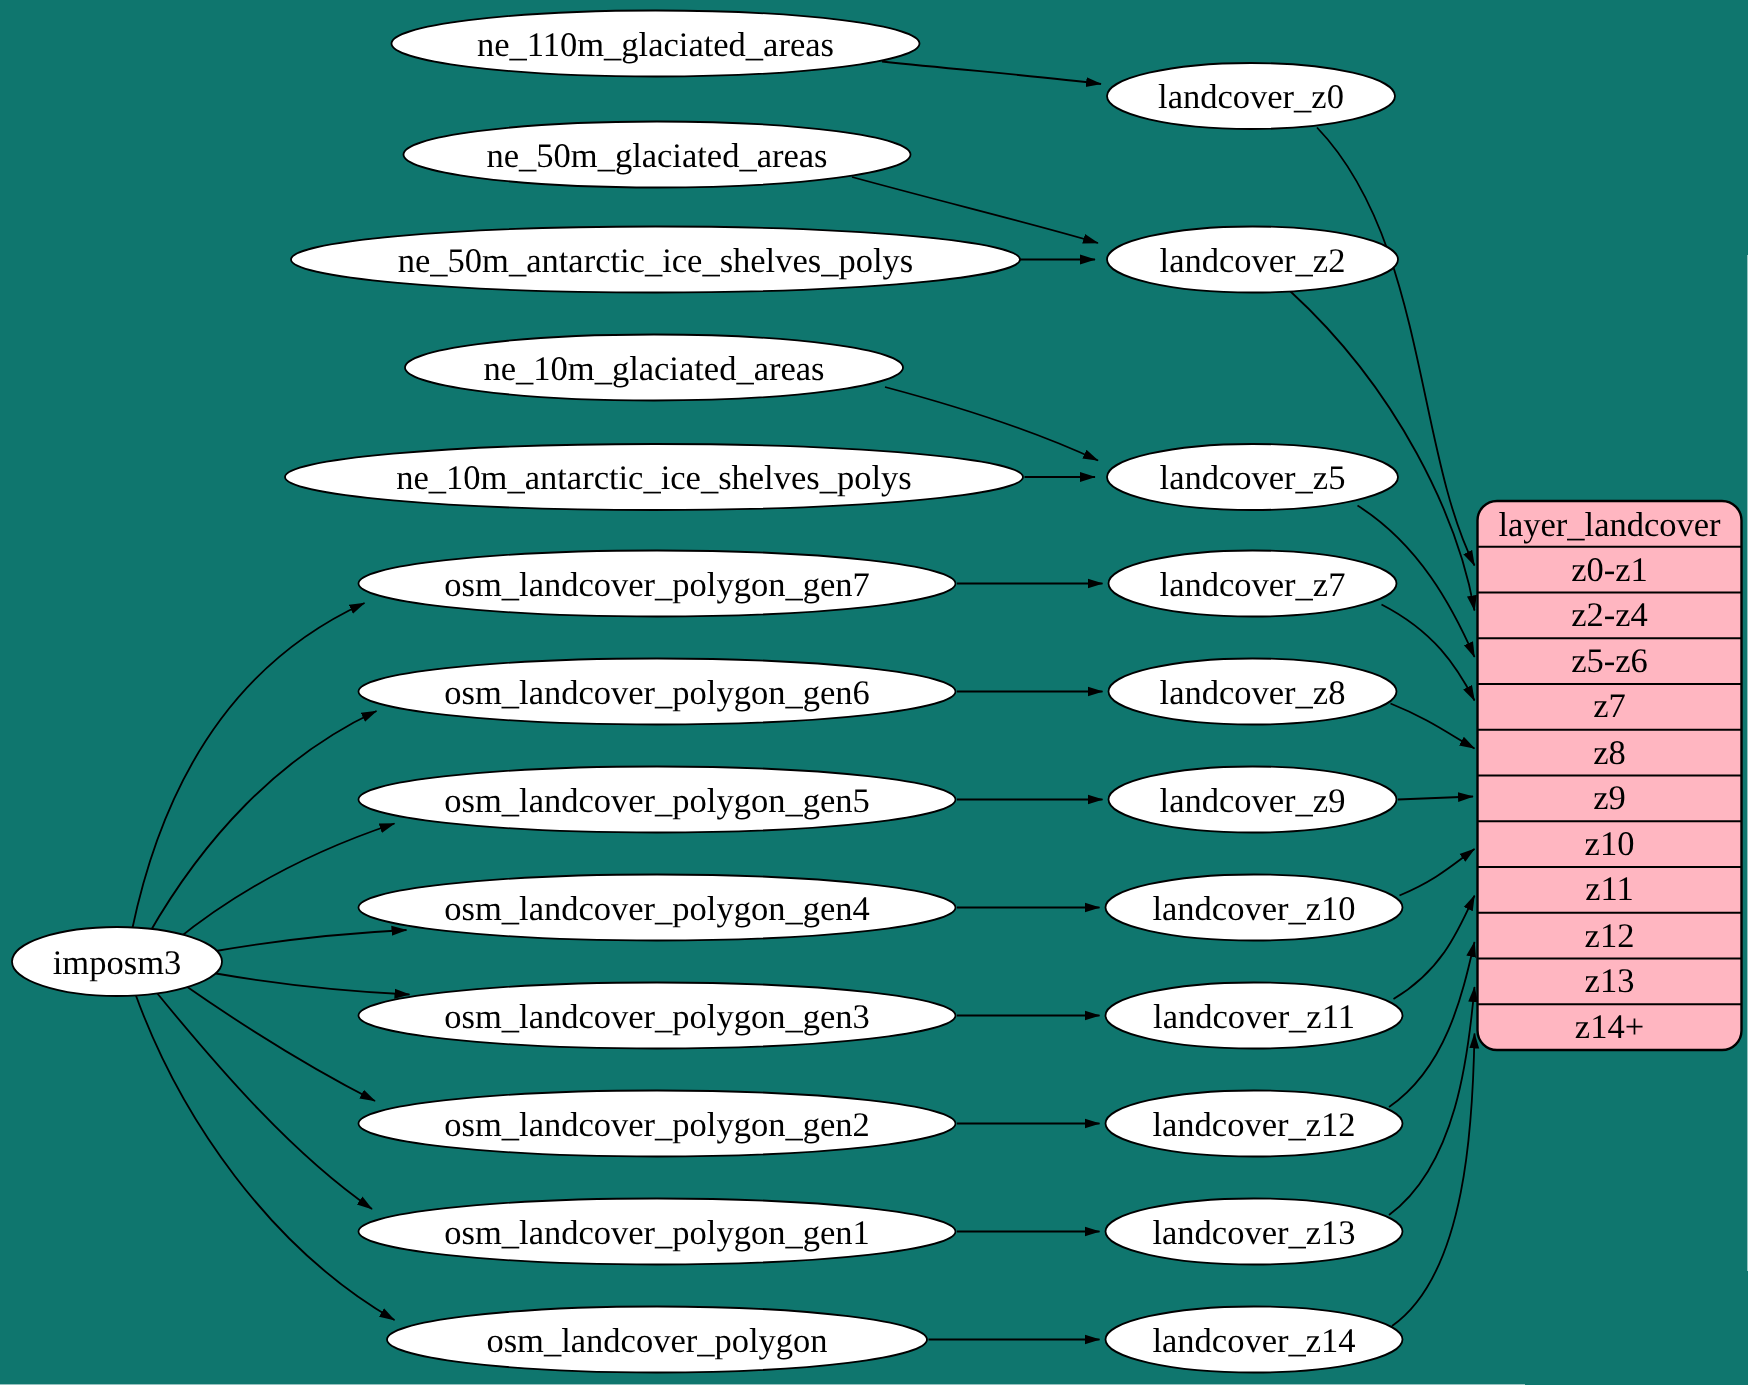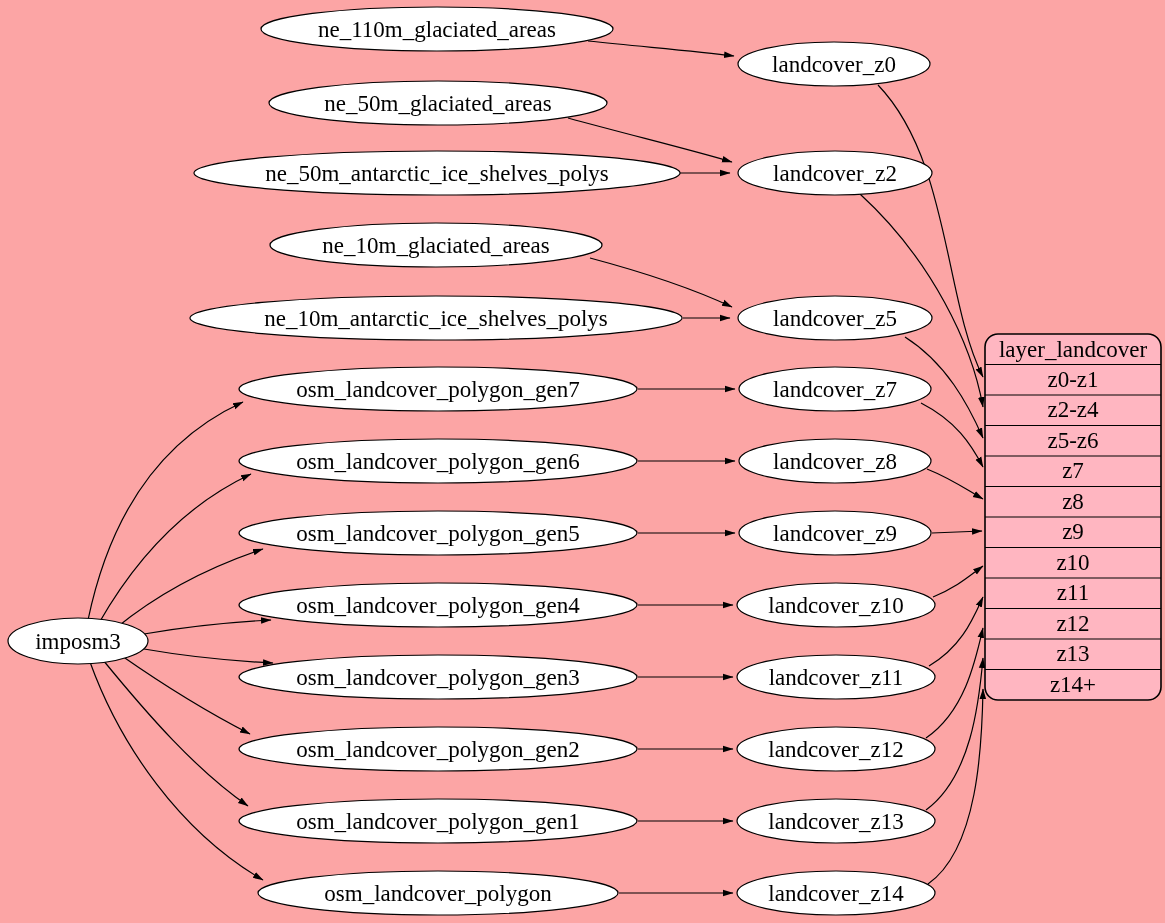--- a/index.html
+++ b/index.html
@@ -1,20 +1,20 @@
 <!DOCTYPE html>
 <html><head>
 <meta charset="utf-8">
 <style>
   html, body { margin: 0; padding: 0; background: #ffffff; }
   .canvas {
     position: relative;
     width: 1165px;
     height: 923px;
-    background: #fca5a5;
+    background: #0f766e;
     font-family: "Liberation Serif", "DejaVu Serif", serif;
   }
   svg { display: block; }
   .node ellipse {
     fill: #ffffff;
     stroke: #000000;
     stroke-width: 1.2;
   }
   .node text, .tbl text {
     fill: #000000;

